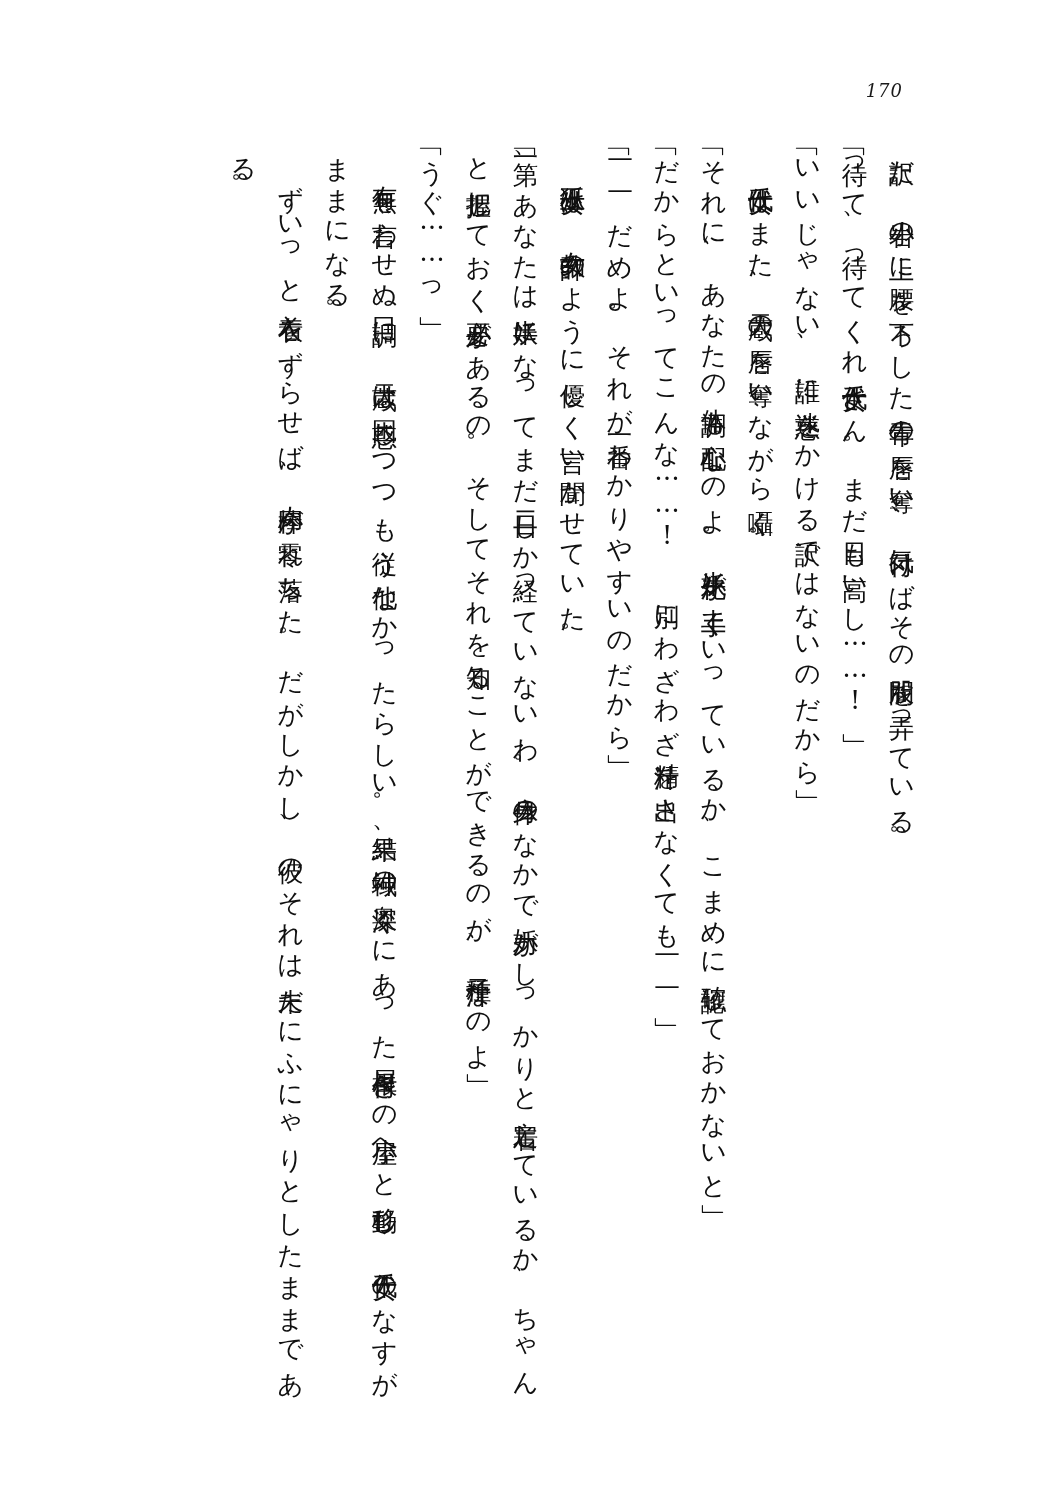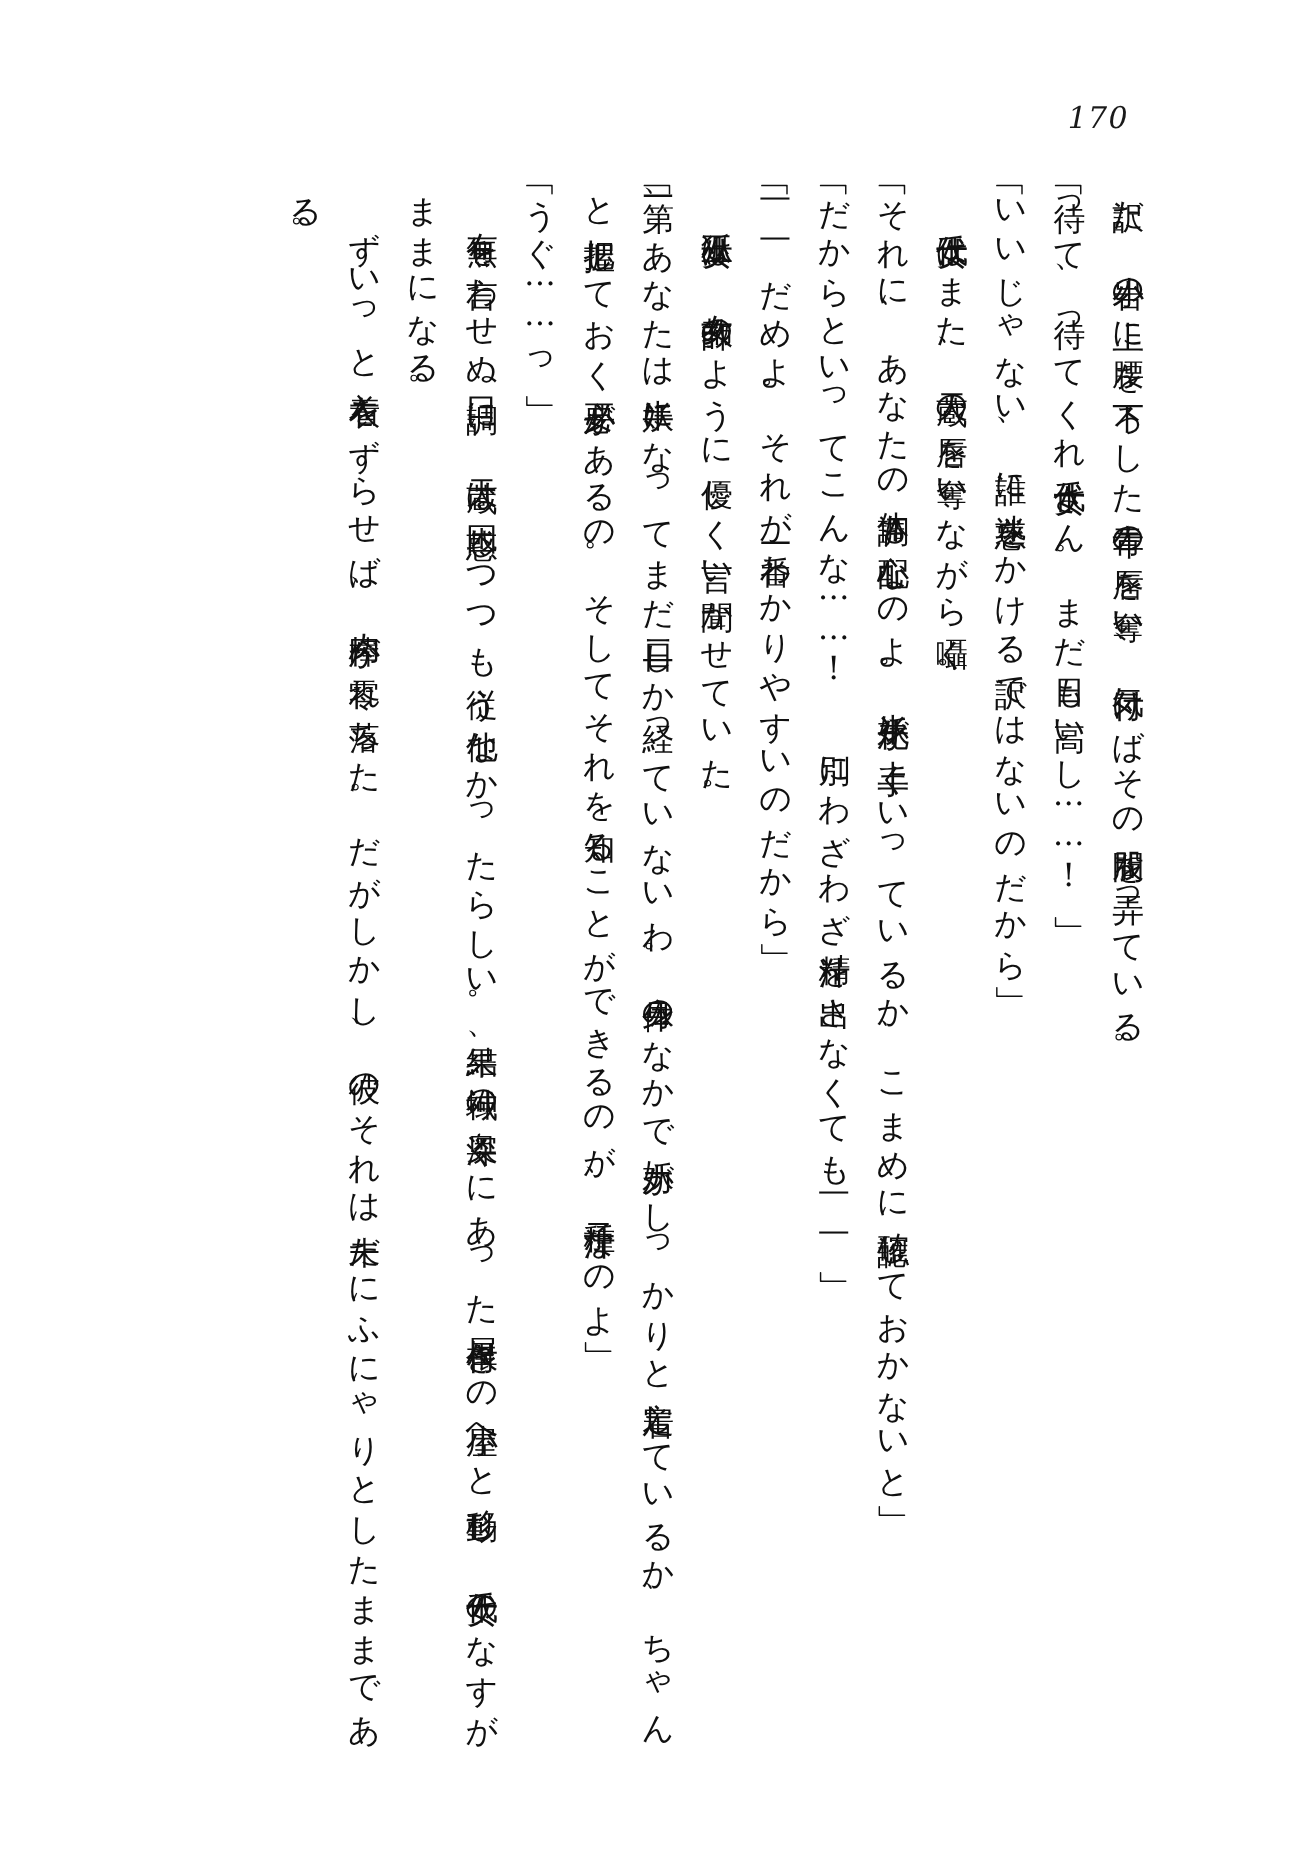--- a/index.html
+++ b/index.html
@@ -15,21 +15,21 @@
     width: 1053px;
     height: 1500px;
     background: #ffffff;
     overflow: hidden;
   }
   .page-number {
     position: absolute;
     top: 80px;
     right: 150px;
     font-family: "DejaVu Serif", "Liberation Serif", serif;
-    font-size: 24px;
+    font-size: 18px;
     font-style: italic;
     color: #1a1a1a;
     letter-spacing: 1px;
     text-align: center;
   }
   .body-text {
     position: absolute;
     top: 140px;
     right: 128px;
     height: 1245px;

